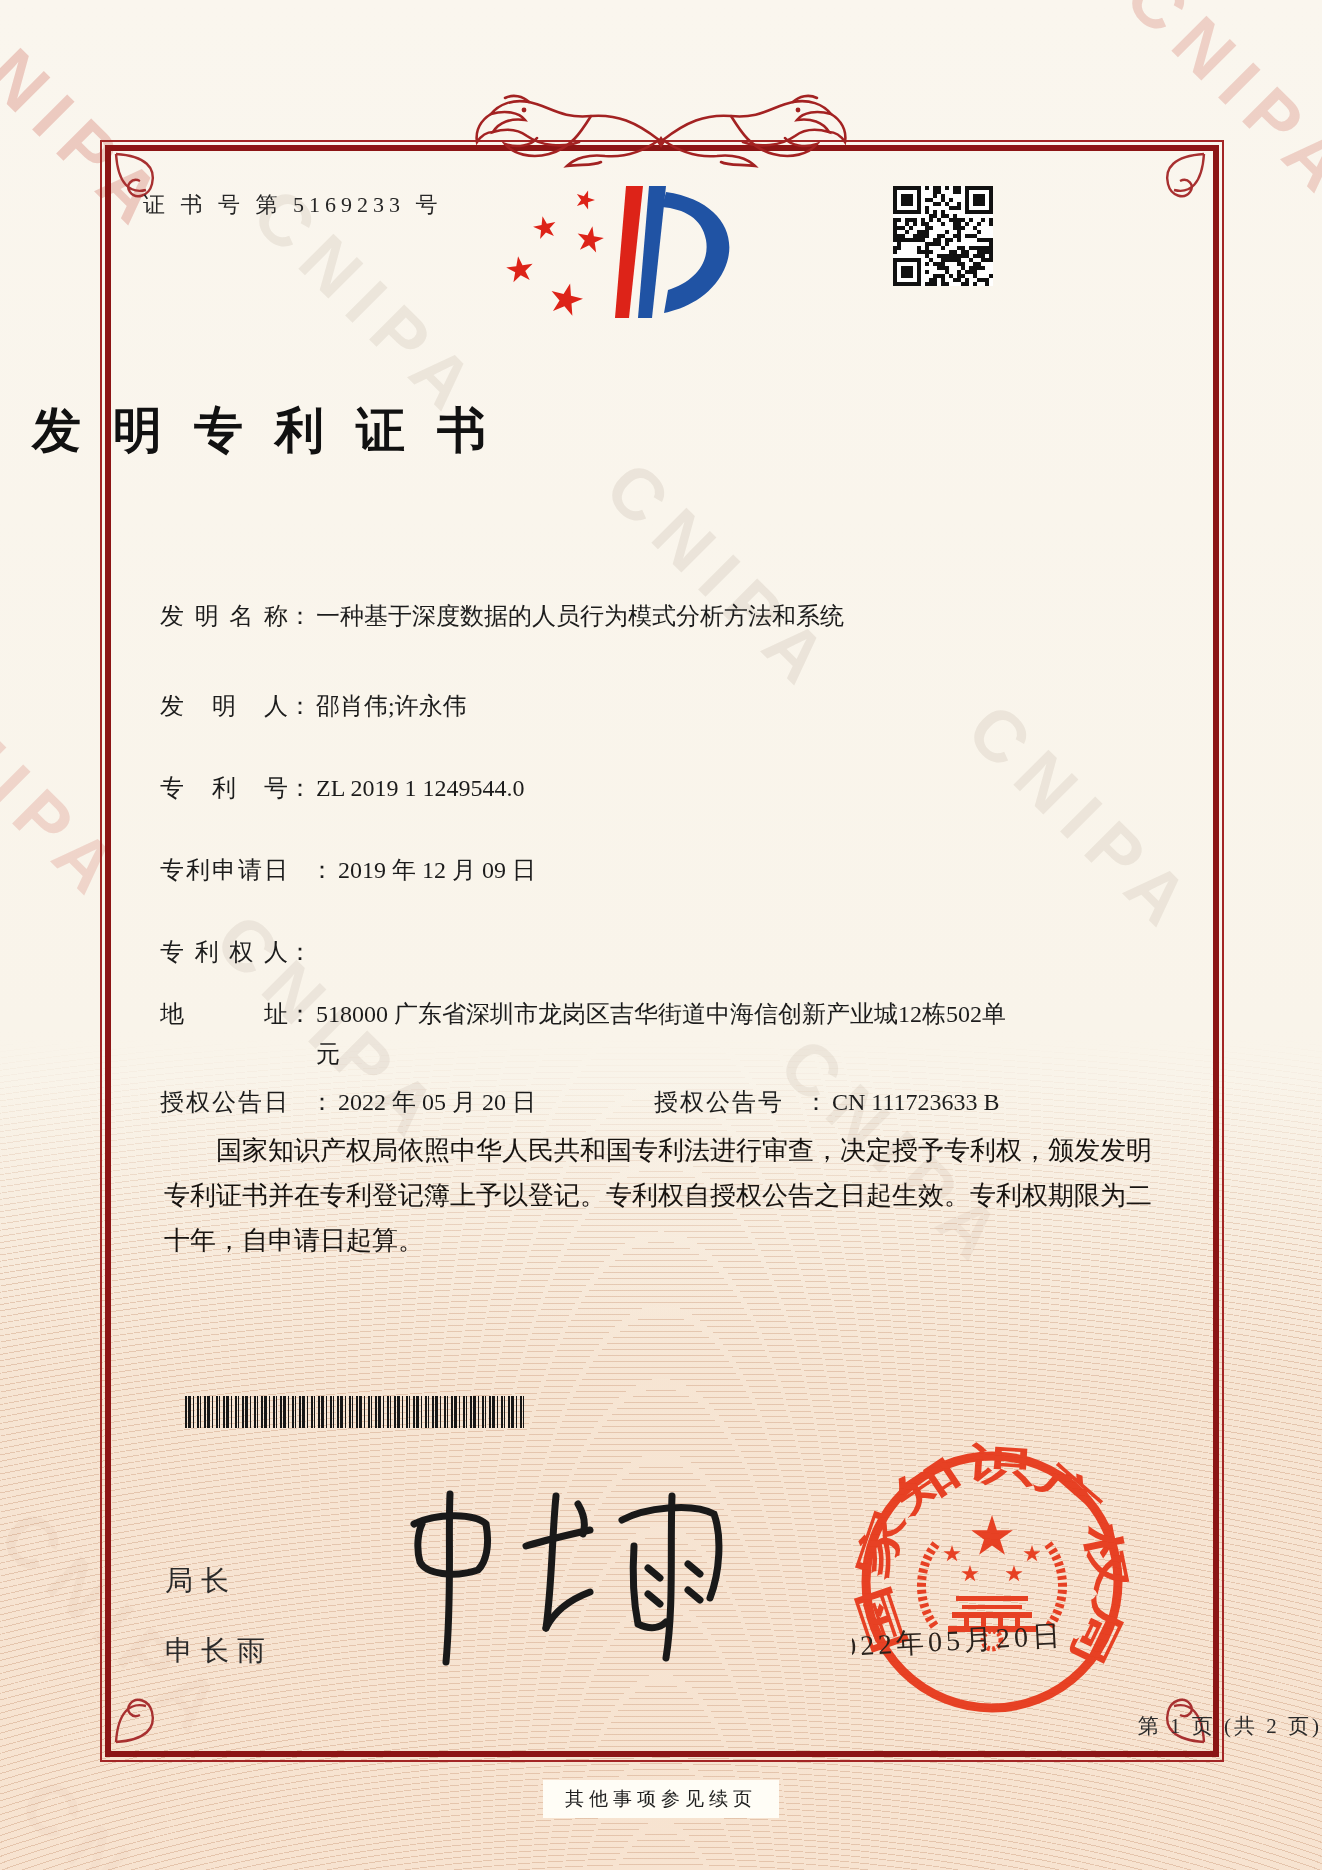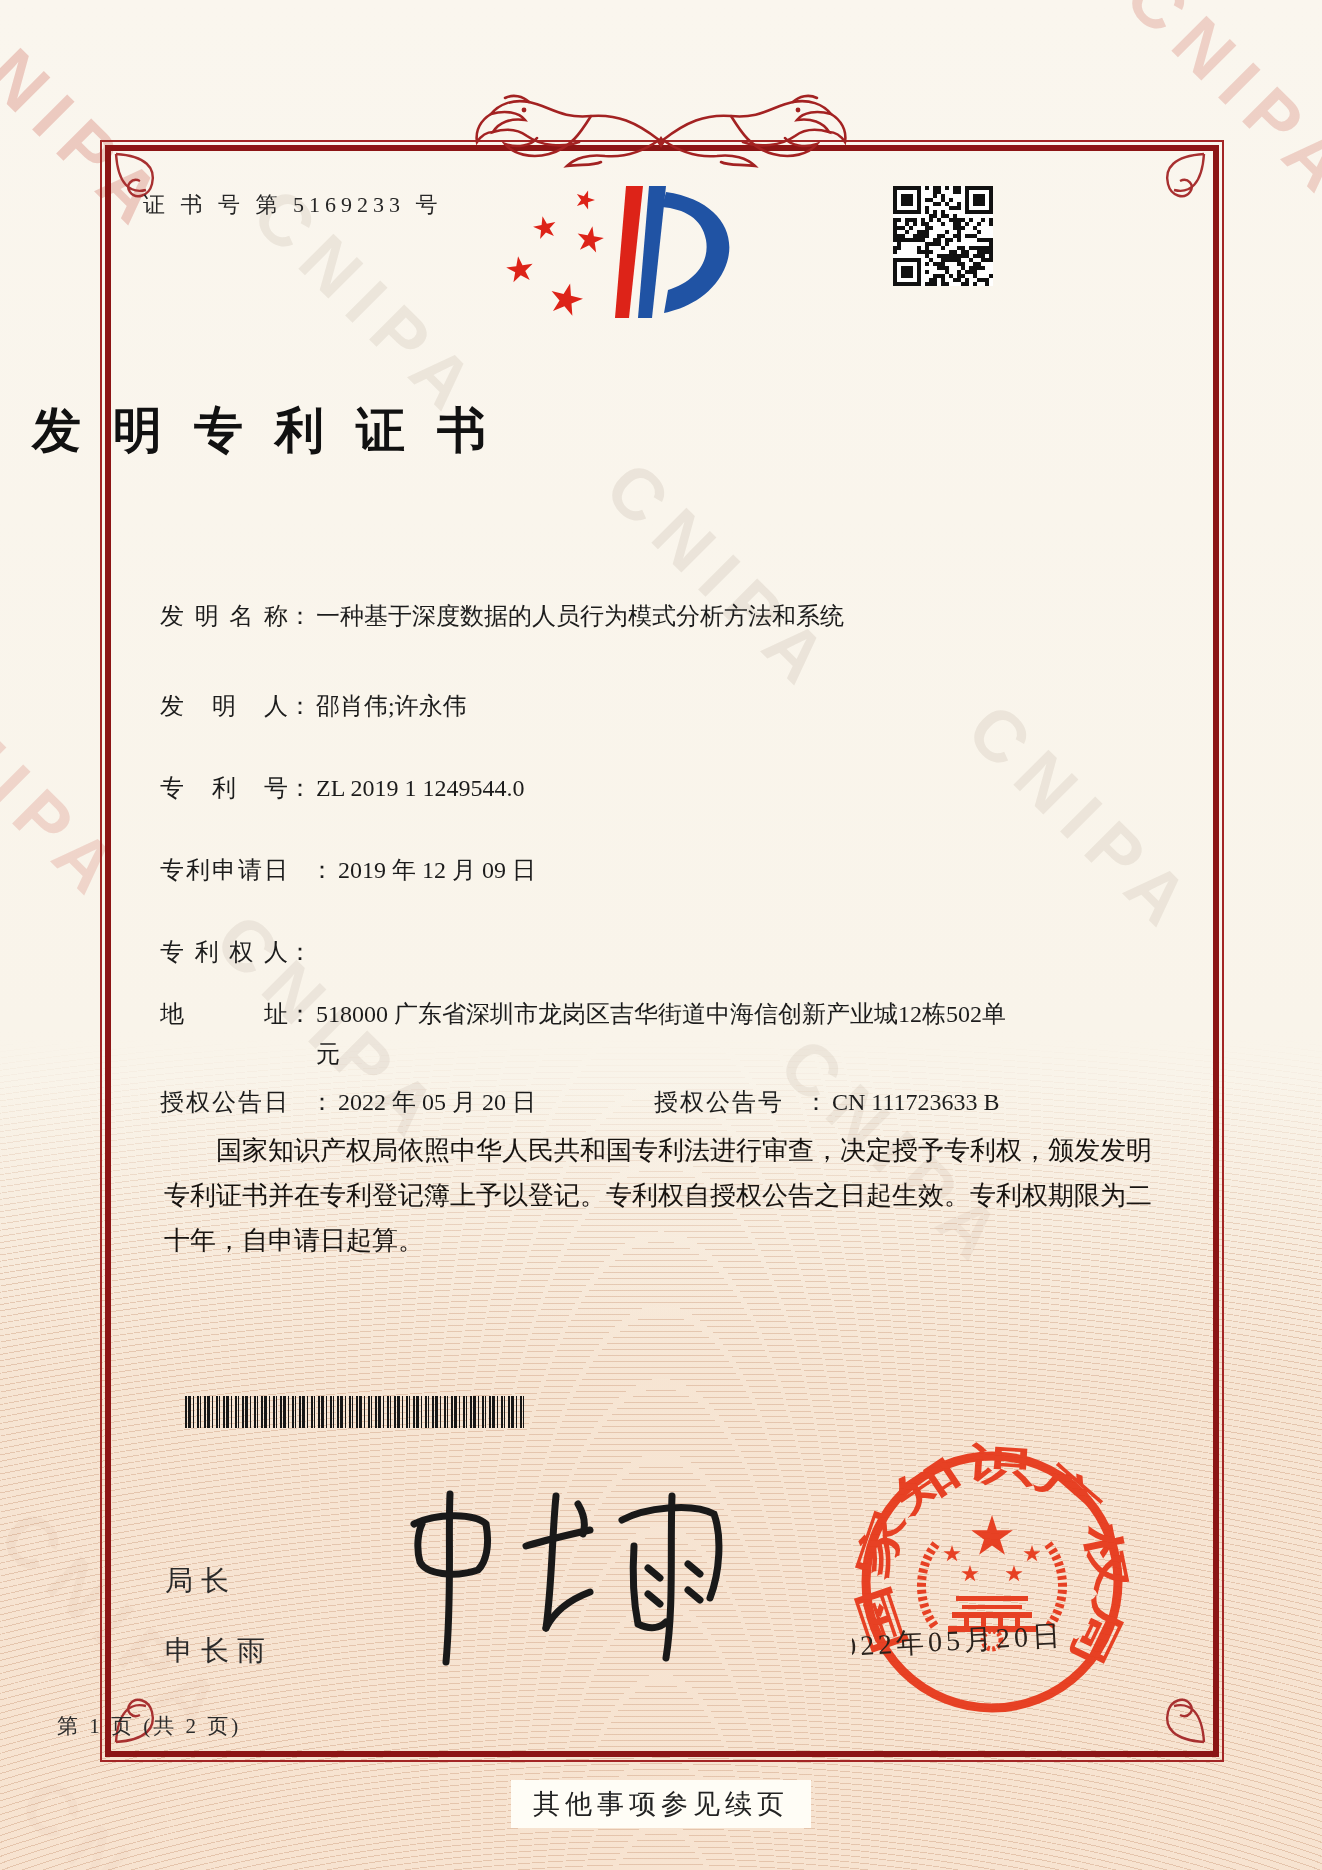--- a/index.html
+++ b/index.html
@@ -51,23 +51,23 @@
       #161616 15px 16px,transparent 16px 19px);}
   
   .director-title{position:absolute;left:165px;top:1562px;font-size:28px;letter-spacing:8px;
     font-family:"Liberation Sans","DejaVu Sans",sans-serif;color:#2a2a2a;}
   .director-name{position:absolute;left:165px;top:1620px;font-size:28px;letter-spacing:8px;
     font-family:"Liberation Sans","DejaVu Sans",sans-serif;color:#2a2a2a;margin-top:12px;}
   .sig{position:absolute;left:388px;top:1472px;width:350px;height:220px;}
   
   .seal{position:absolute;left:852px;top:1442px;width:280px;height:280px;}
   
-  .pageno{position:absolute;left:17px;right:0;top:1712px;text-align:left;font-size:21px;letter-spacing:3px;color:#2b2b2b;margin-left:40px;}
+  .pageno{position:absolute;left:17px;right:0;top:1712px;text-align:right;font-size:21px;letter-spacing:3px;color:#2b2b2b;margin-left:40px;}
   .footnote{position:absolute;left:0;right:0;top:1780px;text-align:center;}
-  .footnote span{display:inline-block;background:#fffdf6;padding:6px 22px;font-size:27px;letter-spacing:5px;color:#222;}
+  .footnote span{display:inline-block;background:#fffdf6;padding:6px 22px;font-size:19px;letter-spacing:5px;color:#222;}
   
   .ornament{position:absolute;left:50%;top:92px;transform:translateX(-50%);width:480px;height:92px;}
   .corner{position:absolute;width:64px;height:64px;}
 </style>
 </head>
 <body>
 
 <div class="page">
 
   <span class="wm" style="left:-18px;top:-14px;color:rgba(205,100,85,.30)">CNIPA</span>

